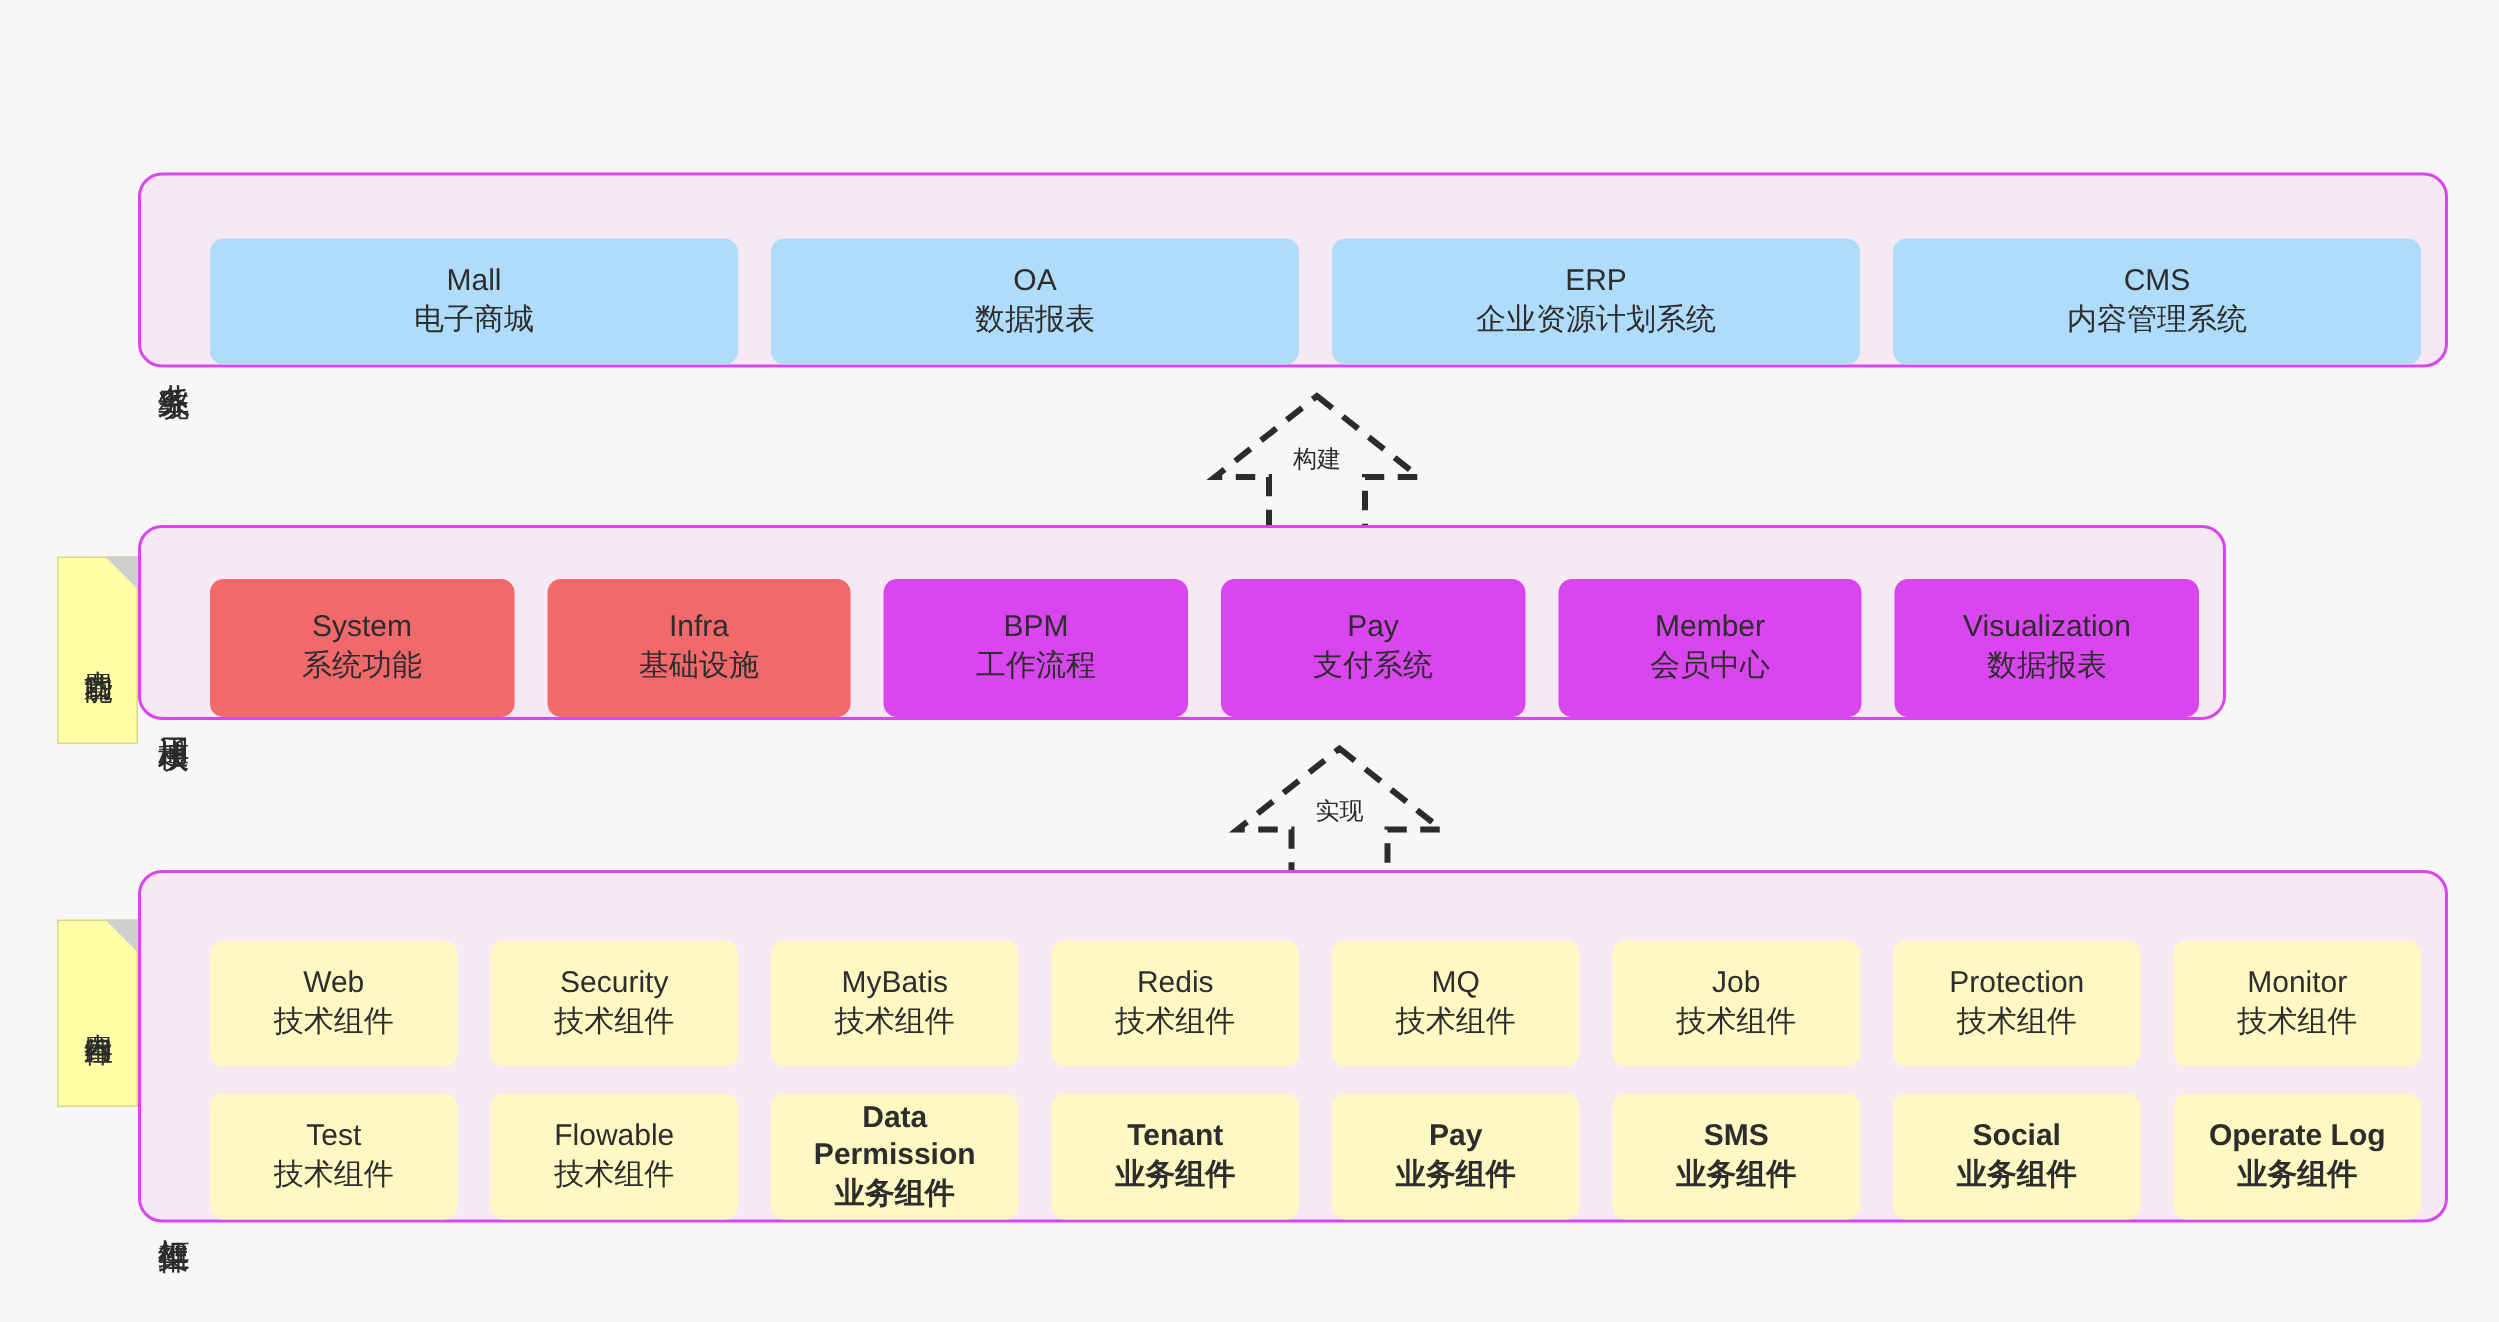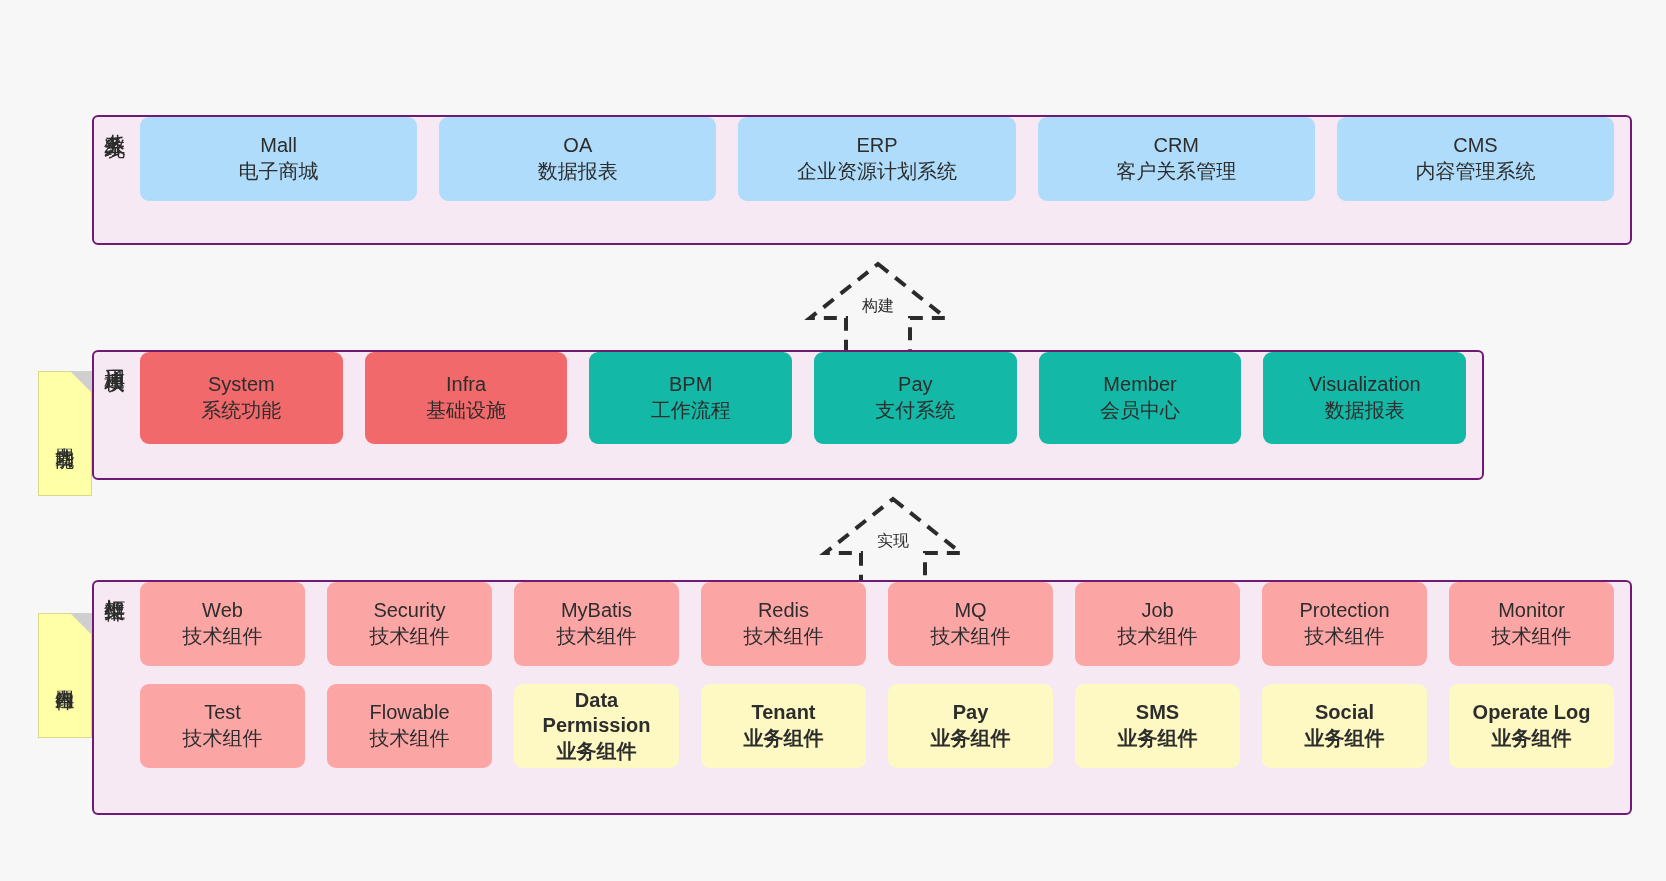--- a/index.html
+++ b/index.html
@@ -16,24 +16,24 @@
   #canvas {
     position: relative;
     width: 1666px;
     height: 881px;
   }
 
   
   .layer {
     position: absolute;
     background: #F7E9F4;
-    border: 2px solid #701a75;
-    border-radius: 6px;
-    display: flex;
-    align-items: flex-start;
+    border: 2px solid #d946ef;
+    border-radius: 16px;
+    display: flex;
+    align-items: flex-end;
   }
 
   
   .layer-label {
     flex: 0 0 auto;
     width: 42px;
     display: flex;
     align-items: center;
     justify-content: center;
     font-size: 21px;
@@ -72,22 +72,22 @@
     text-align: center;
     padding: 6px 8px;
     line-height: 1.28;
     color: #2d2d2d;
   }
   .box .en { font-size: 20px; }
   .box .cn { font-size: 20px; }
 
   .box.blue        { background: #AEDCFA; }
   .box.red         { background: #F2696B; }
-  .box.pink        { background: #14b8a6; }
-  .box.green       { background: #fca5a5; }
+  .box.pink        { background: #d946ef; }
+  .box.green       { background: #fef9c3; }
   .box.lightgreen  { background: #fef9c3; font-weight: bold; }
 
   .h-biz   { height: 84px; }
   .h-mod   { height: 92px; }
   .h-frame { height: 84px; }
 
   
   .note {
     position: absolute;
     width: 54px;
@@ -147,24 +147,20 @@
         </div>
         <div class="box blue h-biz">
           <span class="en">OA</span>
           <span class="cn">数据报表</span>
         </div>
         <div class="box blue h-biz">
           <span class="en">ERP</span>
           <span class="cn">企业资源计划系统</span>
         </div>
         <div class="box blue h-biz">
-          <span class="en">CRM</span>
-          <span class="cn">客户关系管理</span>
-        </div>
-        <div class="box blue h-biz">
           <span class="en">CMS</span>
           <span class="cn">内容管理系统</span>
         </div>
       </div>
     </div>
   </div>
 
   <div class="arrow" id="arrow-build" style="left:798px; top:258px;">
     <svg viewBox="0 0 160 100" preserveAspectRatio="none" aria-hidden="true">
       <path d="M80 6 L148 60 L112 60 L112 94 L48 94 L48 60 L12 60 Z" fill="none" stroke="#2b2b2b" stroke-width="4" stroke-dasharray="13,9" stroke-linejoin="miter"></path>

